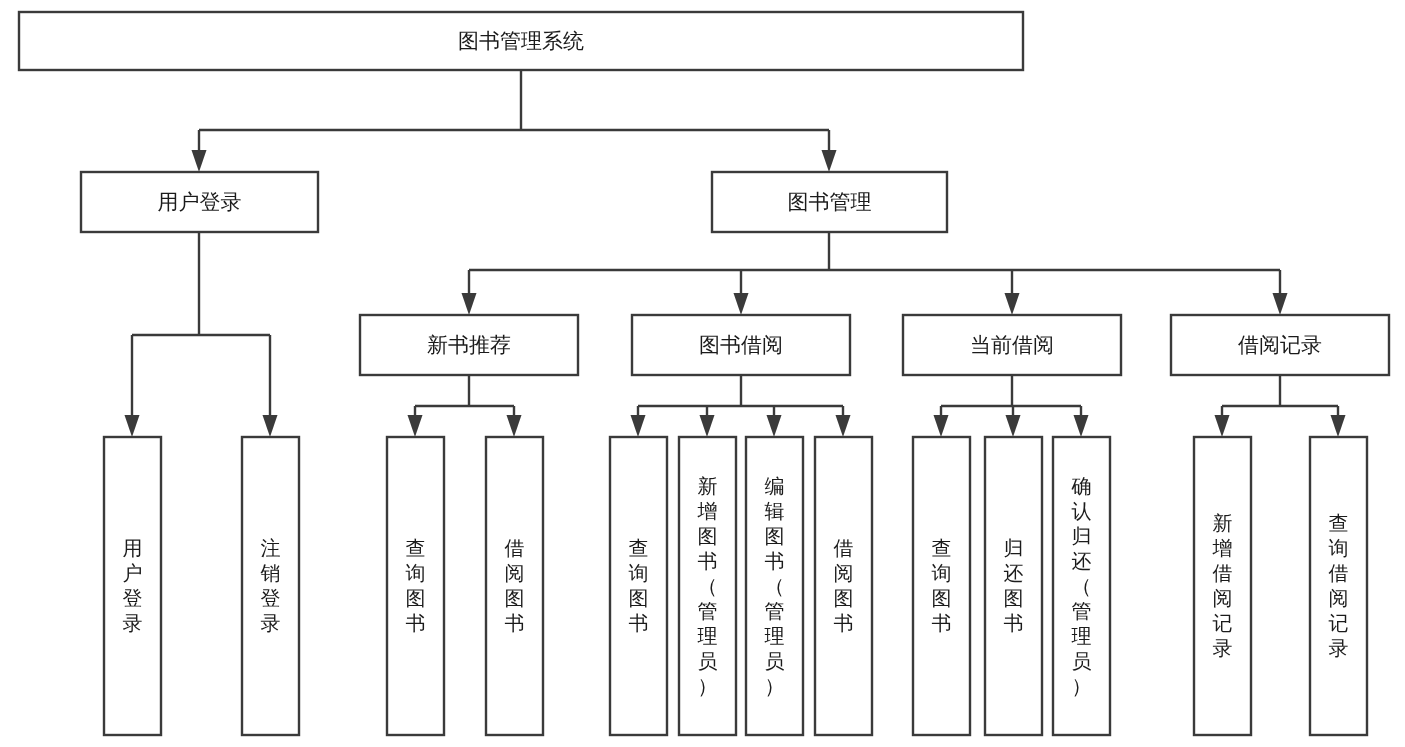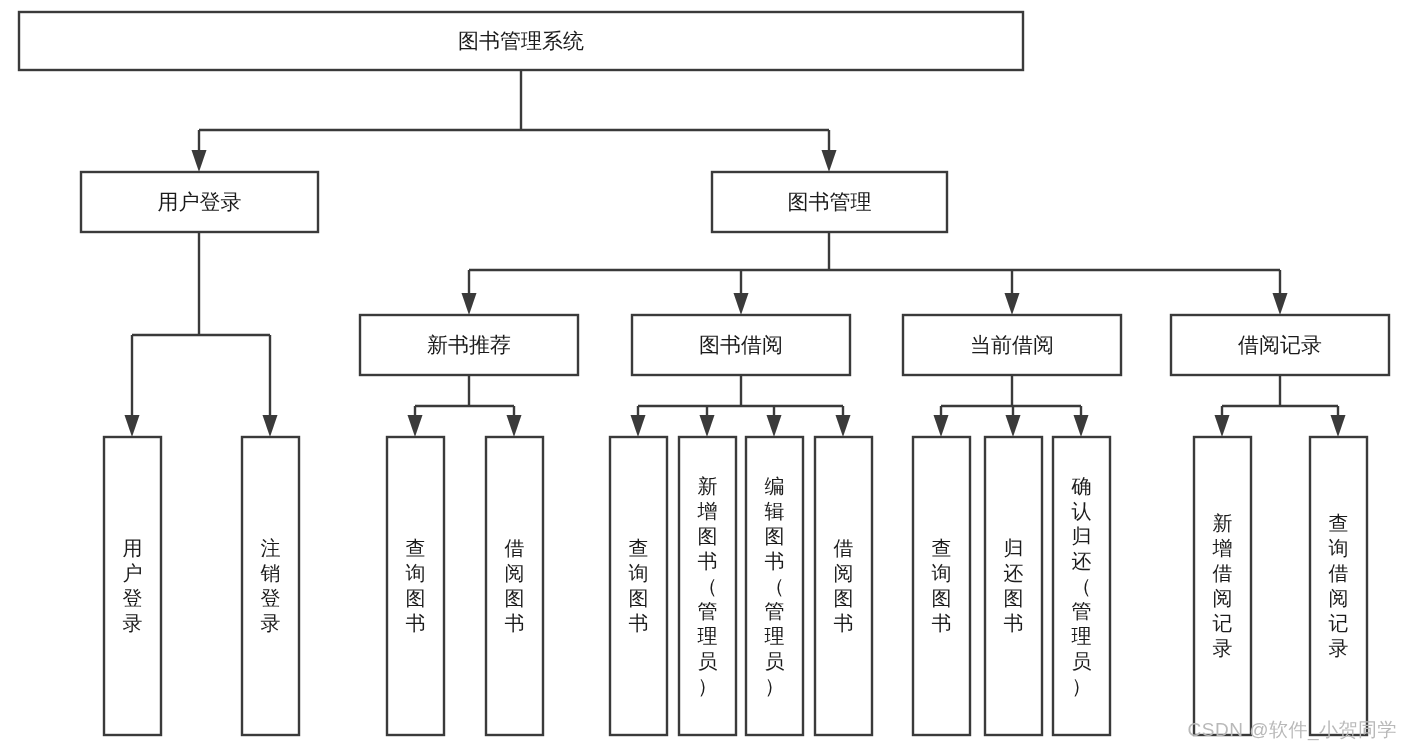--- a/index.html
+++ b/index.html
@@ -214,14 +214,13 @@
         <g>
           <rect x="1194" y="437" width="57" height="298" class="node-box"></rect>
           <text x="1222.5" y="530" class="node-label-v"><tspan x="1222.5" dy="0">新</tspan><tspan x="1222.5" dy="25">增</tspan><tspan x="1222.5" dy="25">借</tspan><tspan x="1222.5" dy="25">阅</tspan><tspan x="1222.5" dy="25">记</tspan><tspan x="1222.5" dy="25">录</tspan></text>
         </g>
         <g>
           <rect x="1310" y="437" width="57" height="298" class="node-box"></rect>
           <text x="1338.5" y="530" class="node-label-v"><tspan x="1338.5" dy="0">查</tspan><tspan x="1338.5" dy="25">询</tspan><tspan x="1338.5" dy="25">借</tspan><tspan x="1338.5" dy="25">阅</tspan><tspan x="1338.5" dy="25">记</tspan><tspan x="1338.5" dy="25">录</tspan></text>
         </g>
       </g>
   </svg>
-  <div class="watermark">CSDN @软件_小贺同学</div>
 </div>
 
 </body></html>

